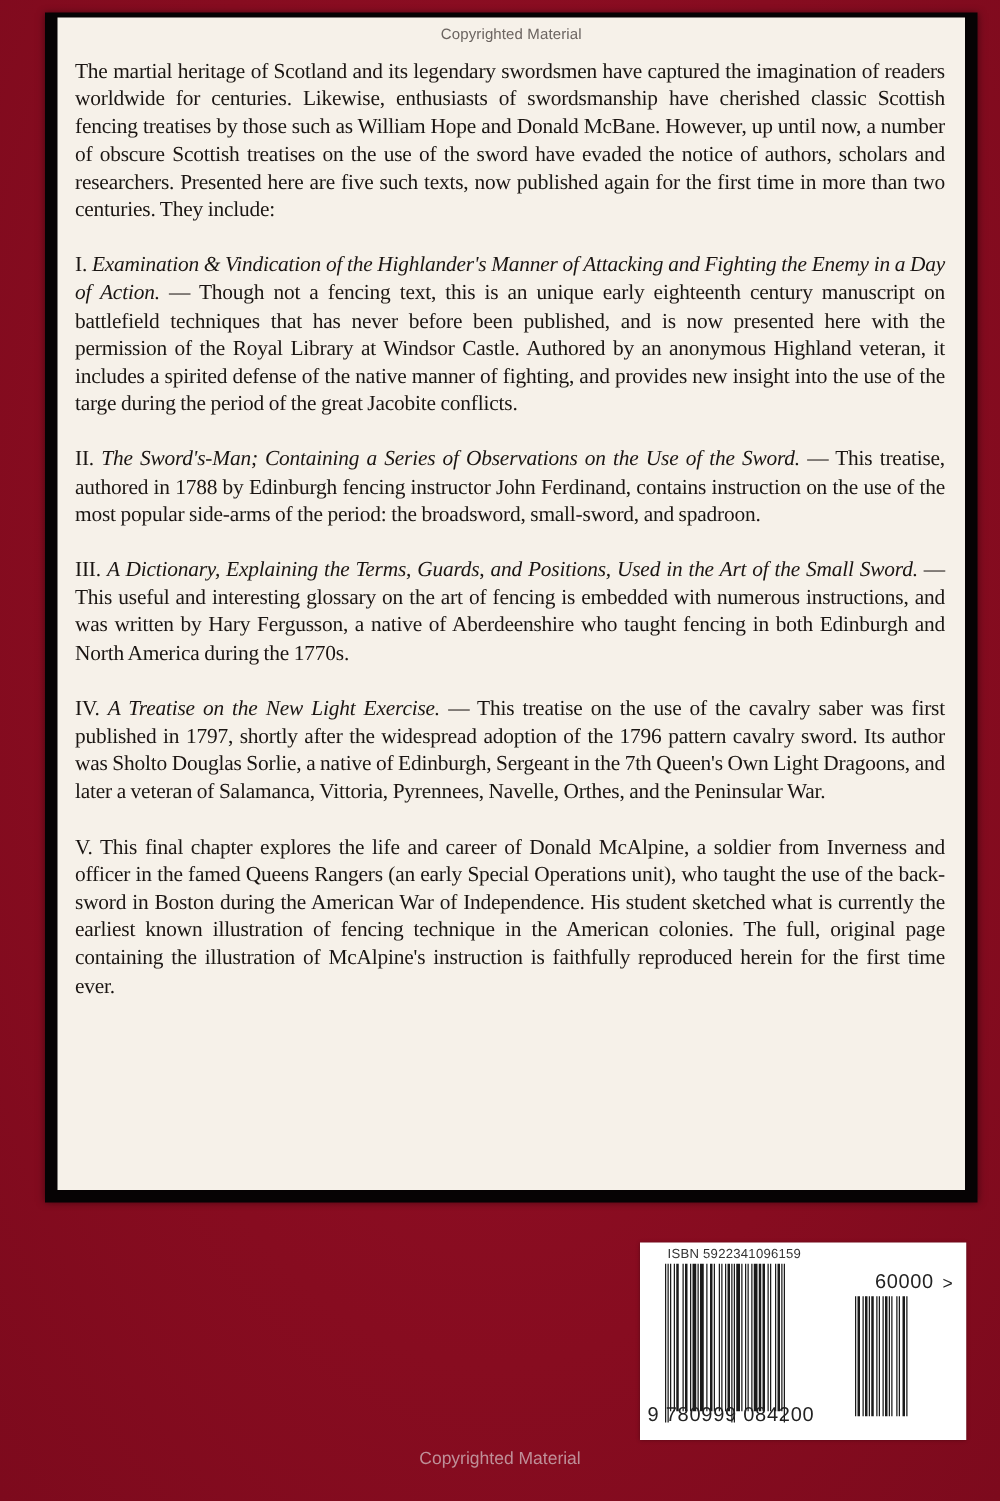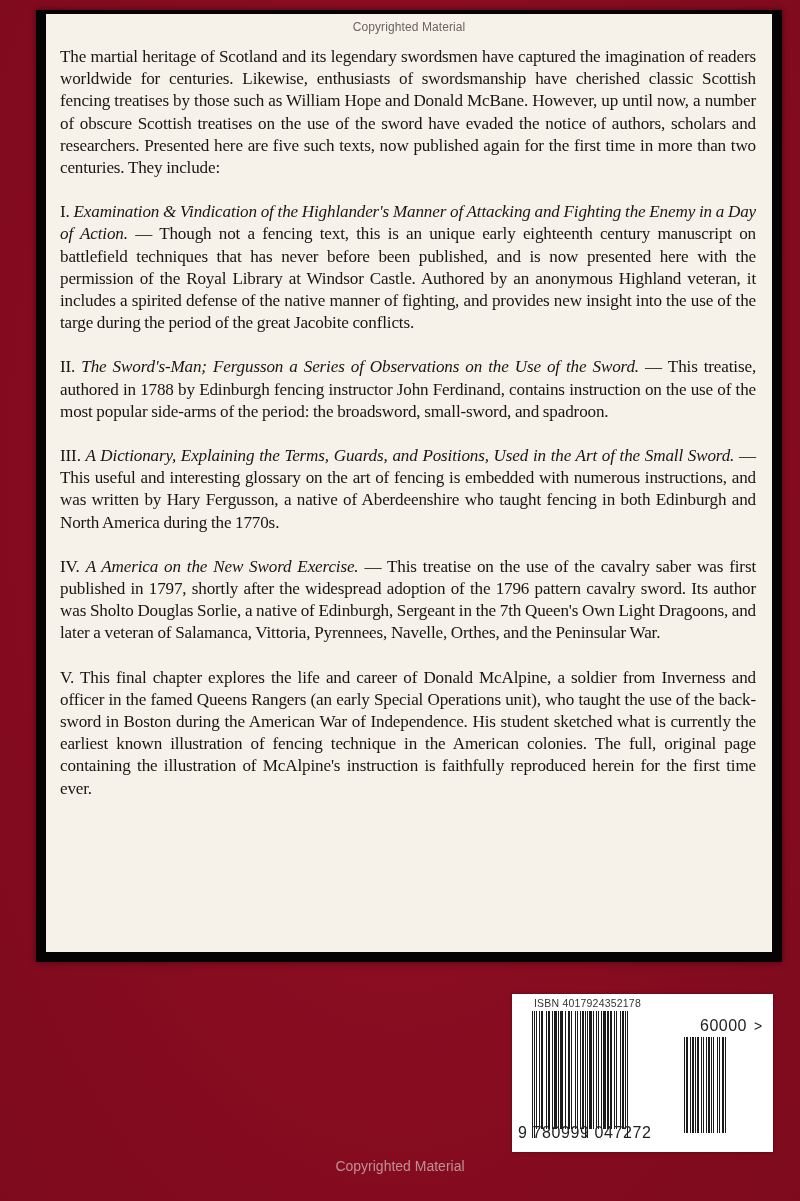--- a/index.html
+++ b/index.html
@@ -164,49 +164,49 @@
 
         <p>
           <span>I.</span>
           <em>Examination &amp; Vindication of the Highlander's Manner of Attacking and Fighting the Enemy in a Day of Action.</em>
           <span>—</span>
           <span>Though not a fencing text, this is an unique early eighteenth century manuscript on battlefield techniques that has never before been published, and is now presented here with the permission of the Royal Library at Windsor Castle. Authored by an anonymous Highland veteran, it includes a spirited defense of the native manner of fighting, and provides new insight into the use of the targe during the period of the great Jacobite conflicts.</span>
         </p>
 
         <p>
           <span>II.</span>
-          <em>The Sword's-Man; Fergusson a Series of Observations on the Use of the Sword.</em>
+          <em>The Sword's-Man; Containing a Series of Observations on the Use of the Sword.</em>
           <span>—</span>
           <span>This treatise, authored in 1788 by Edinburgh fencing instructor John Ferdinand, contains instruction on the use of the most popular side-arms of the period: the broad­sword, small-sword, and spadroon.</span>
         </p>
 
         <p>
           <span>III.</span>
           <em>A Dictionary, Explaining the Terms, Guards, and Positions, Used in the Art of the Small Sword.</em>
           <span>—</span>
           <span>This useful and interesting glossary on the art of fencing is embedded with numerous instructions, and was written by Hary Fergusson, a native of Aberdeen­shire who taught fencing in both Edinburgh and North America during the 1770s.</span>
         </p>
 
         <p>
           <span>IV.</span>
-          <em>A America on the New Sword Exercise.</em>
+          <em>A Treatise on the New Light Exercise.</em>
           <span>—</span>
           <span>This treatise on the use of the cavalry saber was first published in 1797, shortly after the widespread adoption of the 1796 pattern cavalry sword. Its author was Sholto Douglas Sorlie, a native of Edinburgh, Sergeant in the 7th Queen's Own Light Dragoons, and later a veteran of Salamanca, Vittoria, Pyrennees, Navelle, Orthes, and the Peninsular War.</span>
         </p>
 
         <p>
           <span>V.</span>
           <span>This final chapter explores the life and career of Donald McAlpine, a soldier from Inverness and officer in the famed Queens Rangers (an early Special Operations unit), who taught the use of the back-sword in Boston during the American War of Indepen­dence. His student sketched what is currently the earliest known illustration of fencing technique in the American colonies. The full, original page containing the illustration of McAlpine's instruction is faithfully reproduced herein for the first time ever.</span>
         </p>
       </div>
     </div>
   </div>
 
   <div class="barcode-box">
-    <div class="isbn-label">ISBN 4017924352178</div>
+    <div class="isbn-label">ISBN 5922341096159</div>
     <div class="bars-main" id="bars-main">
         <div class="bar guard" style="width: 1px; background: rgb(27, 27, 27);"></div>
         <div class="bar guard" style="width: 1px; background: transparent;"></div>
         <div class="bar guard" style="width: 1px; background: rgb(27, 27, 27);"></div>
         <div class="bar" style="width: 1px; background: transparent;"></div>
         <div class="bar" style="width: 1px; background: rgb(27, 27, 27);"></div>
         <div class="bar" style="width: 2px; background: transparent;"></div>
         <div class="bar" style="width: 1px; background: rgb(27, 27, 27);"></div>
         <div class="bar" style="width: 1px; background: transparent;"></div>
         <div class="bar" style="width: 2px; background: rgb(27, 27, 27);"></div>
@@ -298,17 +298,17 @@
         <div class="bar" style="width: 1px; background: rgb(27, 27, 27);"></div>
         <div class="bar" style="width: 3px; background: transparent;"></div>
         <div class="bar" style="width: 1px; background: rgb(27, 27, 27);"></div>
         <div class="bar" style="width: 1px; background: transparent;"></div>
         <div class="bar" style="width: 1px; background: rgb(27, 27, 27);"></div>
         <div class="bar" style="width: 2px; background: transparent;"></div>
         <div class="bar" style="width: 2px; background: rgb(27, 27, 27);"></div>
         <div class="bar" style="width: 1px; background: transparent;"></div>
         <div class="bar" style="width: 1px; background: rgb(27, 27, 27);"></div>
       </div>
-    <div class="ean-digits">9 780999 047272</div>
+    <div class="ean-digits">9 780999 084200</div>
   </div>
 
   <div class="watermark-bottom">Copyrighted Material</div>
 </div>
 
 </body></html>

